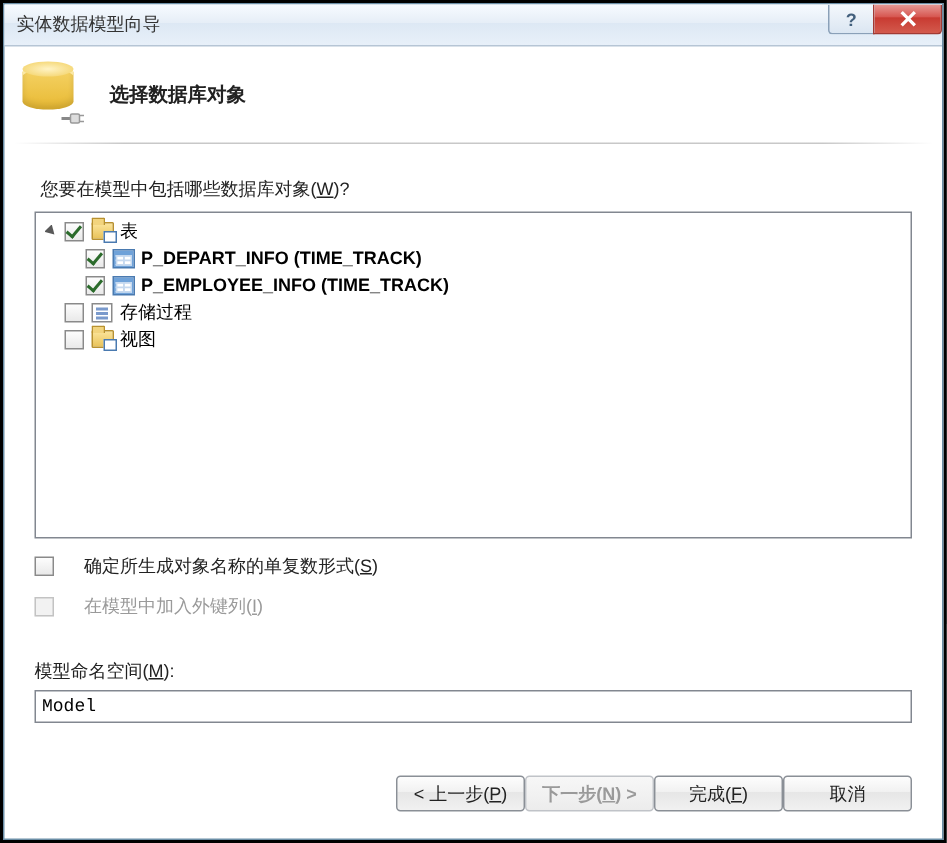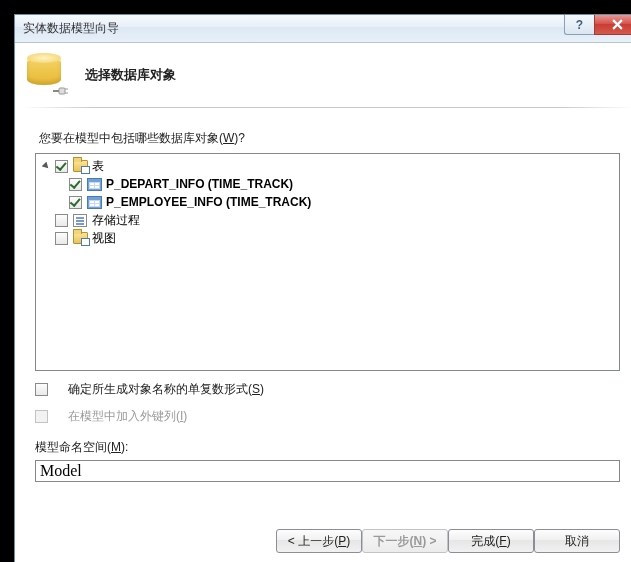--- a/index.html
+++ b/index.html
@@ -6,21 +6,21 @@
   html, body {
     margin: 0; padding: 0;
     width: 631px; height: 562px;
     font-family: "Microsoft YaHei", "Segoe UI", Tahoma, sans-serif;
     font-size: 12px;
     background: #000;
   }
   .outer-border {
     width: 631px; height: 416px;
     background: #000;
-    padding: 14px;
+    padding: 2px;
   }
   .window {
     width: 627px; height: 558px;
     background: #fff;
     border: 1px solid #6b8ea6;
     display: flex;
     flex-direction: column;
     position: relative;
   }
   
@@ -188,29 +188,29 @@
     color: #222;
   }
   .chk-row.disabled { color: #9a9a9a; }
   .form-chk {
     width: 13px; height: 13px;
     border: 1px solid #8a8a8a;
     background: linear-gradient(to bottom,#fdfdfd,#e9e9e9);
   }
   .chk-row.disabled .form-chk { border-color: #c3c3c3; background:#f2f2f2; }
 
-  .ns-label { margin-top: 14px; color:#222; }
+  .ns-label { margin-top: 26px; color:#222; }
   .ns-input {
     margin-top: 4px;
     width: 100%;
     height: 22px;
     border: 1px solid #828790;
     padding: 2px 4px;
-    font-family: Liberation Serif, serif;
-    font-size: 16px;
+    font-family: Liberation Mono, monospace;
+    font-size: 12px;
     outline: none;
   }
 
   
   .button-row {
     display: flex;
     justify-content: flex-end;
     gap: 0;
     padding: 14px 20px 18px 20px;
   }

